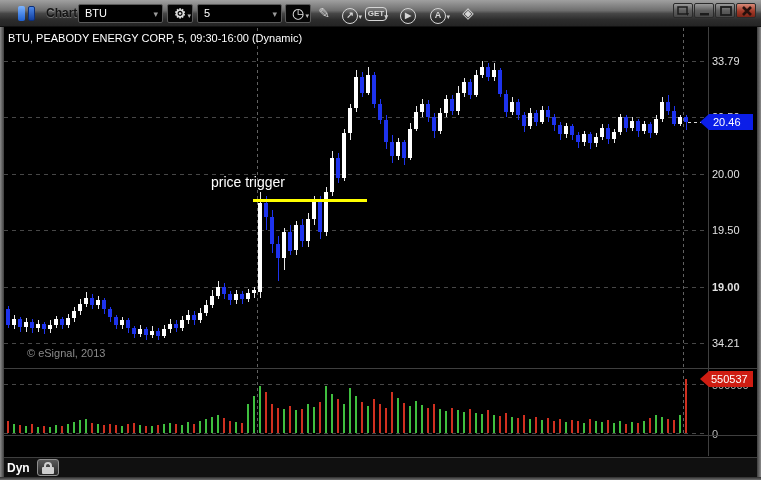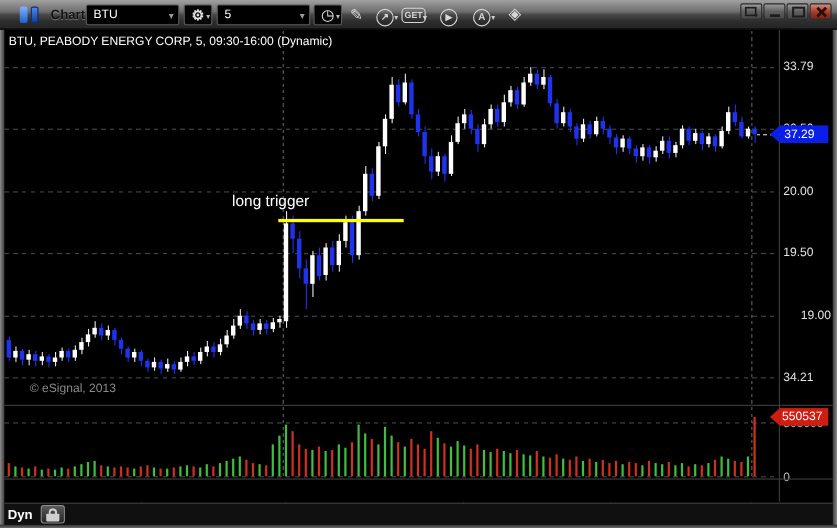--- a/index.html
+++ b/index.html
@@ -143,21 +143,21 @@
   <div id="gen" style="position:absolute; inset:0; z-index:5;">
       <div class="hline grid-h" style="left: 4px; top: 61px; width: 705px;"></div>
       <div class="axis-label" style="left: 712px; top: 55px;">33.79</div>
       <div class="hline grid-h" style="left: 4px; top: 117px; width: 705px;"></div>
       <div class="axis-label" style="left: 712px; top: 111px;">20.50</div>
       <div class="hline grid-h" style="left: 4px; top: 174px; width: 705px;"></div>
       <div class="axis-label" style="left: 712px; top: 168px;">20.00</div>
       <div class="hline grid-h" style="left: 4px; top: 230px; width: 705px;"></div>
       <div class="axis-label" style="left: 712px; top: 224px;">19.50</div>
       <div class="hline grid-h" style="left: 4px; top: 287px; width: 705px;"></div>
-      <div class="axis-label" style="left: 728px; top: 281px;">19.00</div>
+      <div class="axis-label" style="left: 712px; top: 281px; font-weight: bold;">19.00</div>
       <div class="hline grid-h" style="left: 4px; top: 343px; width: 705px;"></div>
       <div class="axis-label" style="left: 712px; top: 337px;">34.21</div>
       <div class="hline grid-h" style="left: 4px; top: 384px; width: 705px;"></div>
       <div class="axis-label" style="left: 712px; top: 379px; color: rgb(184, 184, 184);">500000</div>
       <div class="hline grid-h" style="left: 4px; top: 433px; width: 705px;"></div>
       <div class="axis-label" style="left: 712px; top: 428px; color: rgb(184, 184, 184);">0</div>
       <div class="hline solid-line" style="left: 4px; top: 368px; width: 753px; height: 1px;"></div>
       <div class="hline solid-line" style="left: 4px; top: 435px; width: 753px; height: 1px;"></div>
       <div class="vline solid-line" style="left: 708px; top: 27px; width: 1px; height: 429px;"></div>
       <div class="vline grid-v" style="left: 257px; top: 28px; height: 406px;"></div>
@@ -511,27 +511,27 @@
       <div class="time-tick" style="left: 421px; top: 457px;"></div>
       <div class="time-label" style="left: 421px; top: 462px;">12:00</div>
       <div class="time-tick" style="left: 555px; top: 457px;"></div>
       <div class="time-label" style="left: 555px; top: 462px;">14:00</div>
       <div class="time-tick" style="left: 683px; top: 457px;"></div>
       <div class="time-label" style="left: 683px; top: 462px;">19</div>
     </div>
 
   <div id="chart-title">BTU, PEABODY ENERGY CORP, 5, 09:30-16:00 (Dynamic)</div>
   <div id="watermark">© eSignal, 2013</div>
-  <div id="annotation">long trigger</div>
+  <div id="annotation">price trigger</div>
   <div id="trigger-line" style="left: 253px; top: 199px; width: 114px; background: rgb(255, 255, 0);"></div>
   <div id="cur-price-line" style="left: 688px; top: 122px; width: 21px;"></div>
 
   <div class="badge" id="price-badge" style="left: 700px; top: 114px; width: 57px;">
     <span class="tip" style="border-right: 9px solid rgb(11, 30, 232);"></span>
-      <span class="lbl" style="background: rgb(11, 30, 232); width: 44px;">37.29</span>
+      <span class="lbl" style="background: rgb(11, 30, 232); width: 44px;">20.46</span>
   </div>
 
   <div class="badge" id="vol-badge" style="left: 700px; top: 371px; width: 57px;">
     <span class="tip" style="border-right: 9px solid rgb(207, 29, 18);"></span>
       <span class="lbl" style="background: rgb(207, 29, 18); width: 44px; padding: 0px 2px; left: 9px;">550537</span>
   </div>
 
 
   <div id="bottom-row">
     <span id="dyn-label">Dyn</span>

